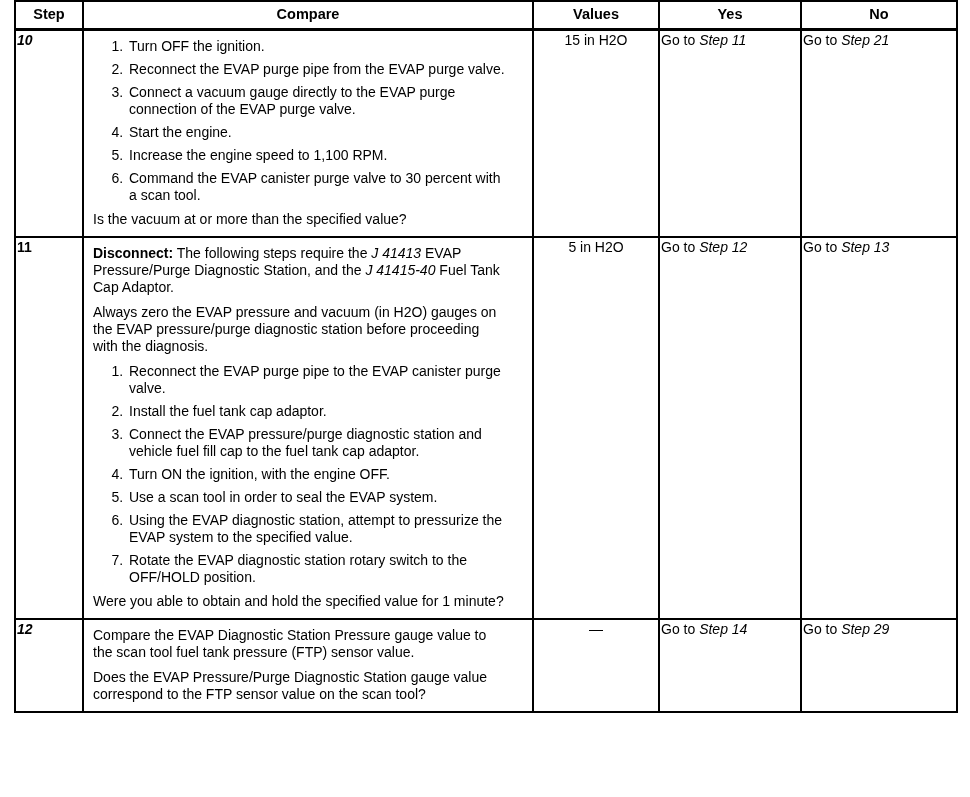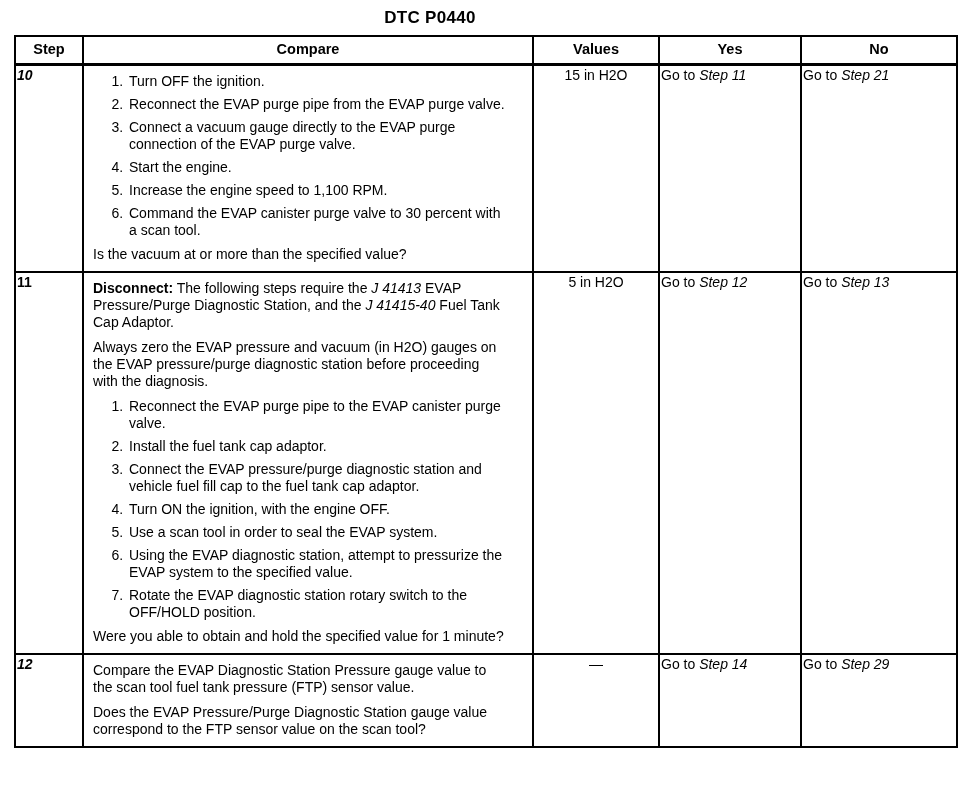--- a/index.html
+++ b/index.html
@@ -98,21 +98,20 @@
   .action-question {
     margin: 7px 0 0 0;
     max-width: 420px;
   }
 </style>
 </head>
 <body>
 
 <div class="page">
 
-  <div class="doc-title">DTC P0440</div>
 
   <table class="dtc">
     <colgroup>
       <col class="c-step">
         <col class="c-action">
         <col class="c-values">
         <col class="c-yes">
         <col class="c-no">
     </colgroup>
     <thead>

